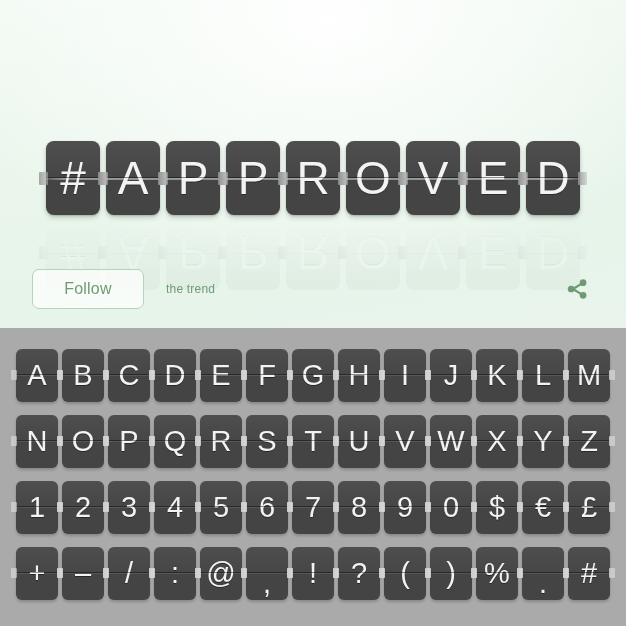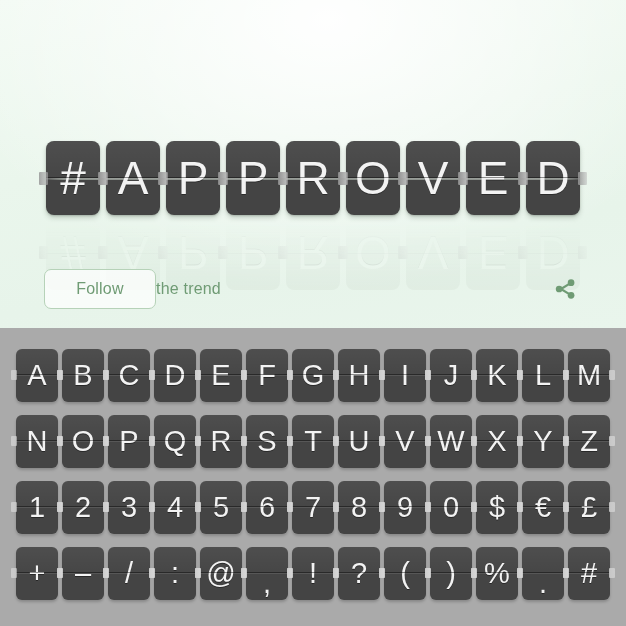--- a/index.html
+++ b/index.html
@@ -152,42 +152,43 @@
 
   
   #follow-row {
     position: absolute;
     left: 0;
     top: 264px;
     width: 626px;
     height: 50px;
     display: flex;
     align-items: center;
-    padding: 0 44px;
+    padding: 0 32px;
     z-index: 8;
   }
 
   #follow-button {
     width: 112px;
     height: 40px;
     border: 1px solid #b6d2b8;
     border-radius: 7px;
     background: rgba(255,255,255,0.72);
     color: #6f9b74;
     font-size: 16px;
     display: flex;
     align-items: center;
     justify-content: center;
     cursor: pointer;
     letter-spacing: 0.2px;
   }
 
   #follow-caption {
+    margin-left: 22px;
     color: #6f9b74;
-    font-size: 16px;
+    font-size: 12px;
     letter-spacing: 0.2px;
   }
 
   #share-button {
     margin-left: auto;
     width: 34px;
     height: 34px;
     display: flex;
     align-items: center;
     justify-content: center;

